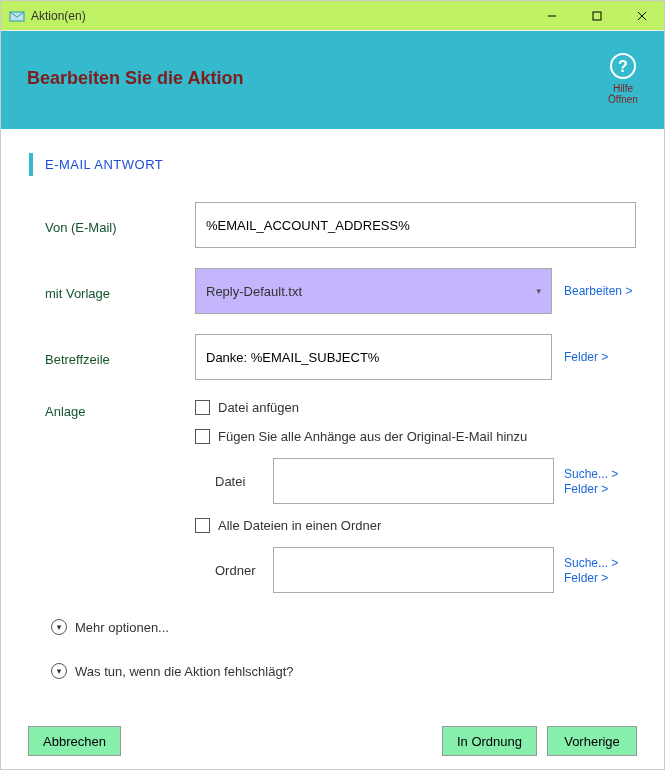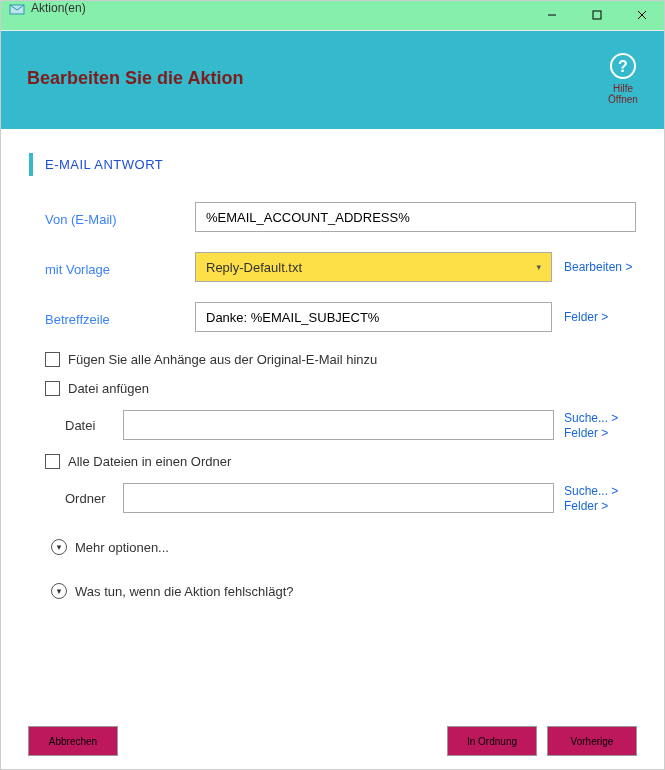--- a/index.html
+++ b/index.html
@@ -9,23 +9,23 @@
     color: #333;
     background: #fff;
     width: 665px;
     height: 770px;
     overflow: hidden;
     border: 1px solid #ccc;
   }
   .titlebar {
     height: 30px;
     display: flex;
-    align-items: flex-start;
+    align-items: center;
     padding: 0 0 0 8px;
-    background: #86efac;
+    background: #bef264;
     border-bottom: 1px solid #eee;
   }
   .titlebar .app-icon { width: 16px; height: 16px; margin-right: 6px; }
   .titlebar .title { flex: 1; font-size: 12px; }
   .titlebar .winbtns { display: flex; }
   .titlebar .winbtn {
     width: 45px; height: 28px;
     display: flex; align-items: center; justify-content: center;
     font-family: "Segoe UI Symbol", sans-serif;
     font-size: 10px;
@@ -54,35 +54,35 @@
     display: flex;
     align-items: center;
     margin-bottom: 20px;
     padding-left: 16px;
   }
   .row.top { align-items: flex-start; }
   .label {
     width: 150px;
     flex-shrink: 0;
     padding-top: 4px;
-    color: #3b82f6;
+    color: #14532d;
   }
   .field { flex: 1; display: flex; align-items: center; gap: 12px; }
   .input-text, .select {
-    height: 30px;
+    height: 46px;
     border: 1px solid #aaa;
     padding: 0 10px;
     font-family: inherit;
     font-size: 13px;
     background: #fff;
     flex: 1;
   }
   .input-text.wide { width: 100%; }
   .select {
-    background: #fde047;
+    background: #c4b5fd;
     display: flex;
     align-items: center;
     justify-content: space-between;
     cursor: default;
   }
   .select .caret { font-size: 9px; color: #555; }
   .link {
     color: #1a68d8;
     font-size: 12px;
     cursor: pointer;
@@ -131,23 +131,23 @@
     display: flex;
     padding: 14px 28px;
     gap: 10px;
     position: absolute;
     bottom: 0; left: 0; right: 0;
   }
   .btn {
     min-width: 90px;
     height: 30px;
     border: 1px solid #999;
-    background: #be185d;
+    background: #86efac;
     font-family: inherit;
-    font-size: 10px;
+    font-size: 13px;
     cursor: default;
     padding: 0 14px;
   }
   .spacer { flex: 1; }
 </style>
 </head>
 <body>
 
 <div class="titlebar">
   <svg class="app-icon" viewBox="0 0 16 16">
@@ -215,30 +215,31 @@
     <div class="label">Betreffzeile</div>
     <div class="field">
       <input class="input-text" value="Danke: %EMAIL_SUBJECT%" style="">
       <div class="linkcol">
         <span class="link">Felder &gt;</span>
       </div>
     </div>
   </div>
 
   <div class="row top">
+    <div class="label">Anlage</div>
     <div class="attach-block">
+
+      <div class="check-row">
+        <div class="checkbox"></div>
+        <span>Datei anfügen</span>
+      </div>
 
       <div class="check-row">
         <div class="checkbox"></div>
         <span>Fügen Sie alle Anhänge aus der Original-E-Mail hinzu</span>
-      </div>
-
-      <div class="check-row">
-        <div class="checkbox"></div>
-        <span>Datei anfügen</span>
       </div>
 
       <div class="subrow">
         <div class="sublabel">Datei</div>
         <input class="input-text" style="">
         <div class="linkcol">
           <span class="link">Suche... &gt;</span>
           <span class="link">Felder &gt;</span>
         </div>
       </div>

